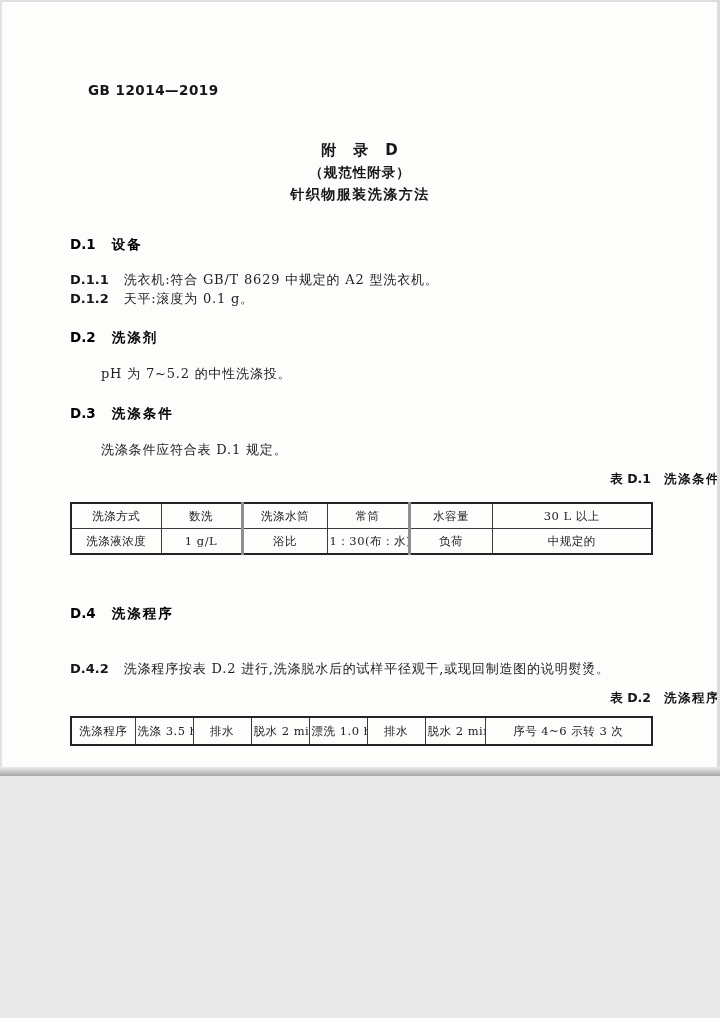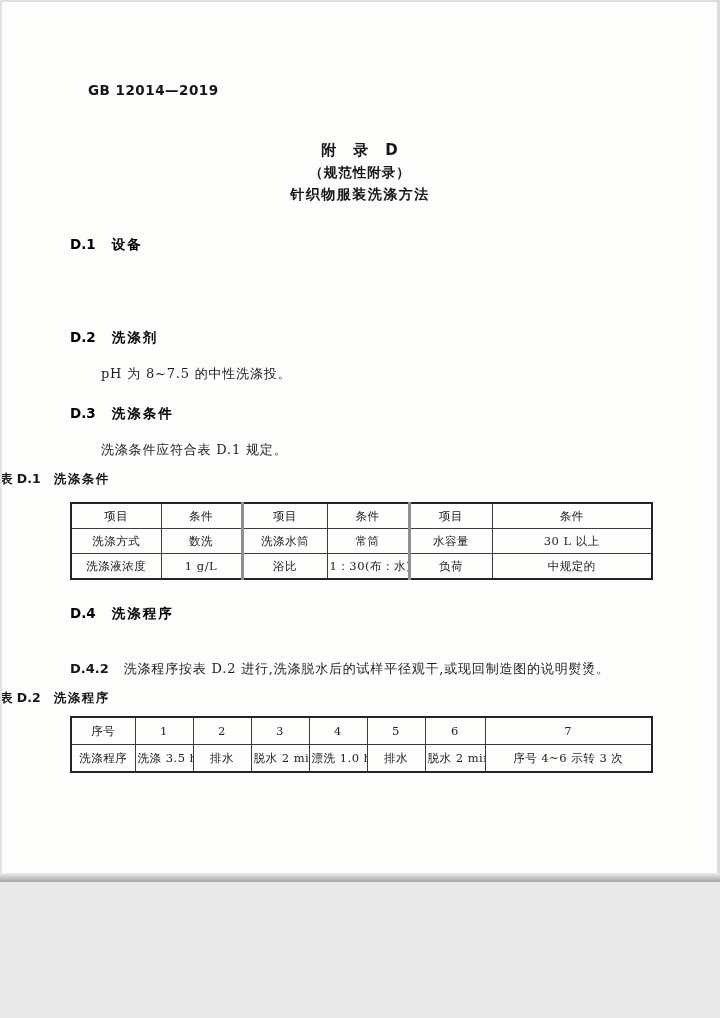--- a/index.html
+++ b/index.html
@@ -1,17 +1,17 @@
 <!DOCTYPE html>
 <html><head>
 <meta charset="utf-8">
 <style>
   html,body { margin:0; padding:0; background:#e9e9e9; }
   .page {
-    position:relative; width:720px; height:882px; margin:0 auto;
+    position:relative; width:720px; height:776px; margin:0 auto;
     background:#fdfdfc; overflow:hidden;
     font-family:"DejaVu Serif","Liberation Serif",serif; color:#1e1e1e;
   }
   
   .edge-top    { position:absolute; top:0; left:0; right:0; height:2px; background:#dedede; }
   .edge-left   { position:absolute; top:0; bottom:0; left:0; width:2px; background:#e3e3e3; }
   .edge-right  { position:absolute; top:0; bottom:0; right:0; width:3px; background:#dcdcdc; }
   .edge-bottom { position:absolute; bottom:0; left:0; right:0; height:9px;
                  background:linear-gradient(#ececec,#a6a6a6); }
 
@@ -40,21 +40,21 @@
 
   .clause { position:absolute; left:70px; font-size:13px; letter-spacing:0.8px; white-space:nowrap; }
   .clause .cid {
     font-family:"DejaVu Sans","Liberation Sans",sans-serif;
     font-weight:700; margin-right:15px; letter-spacing:0; color:#161616;
   }
 
   .para { position:absolute; left:101px; font-size:13px; letter-spacing:0.8px; white-space:nowrap; }
 
   .tbl-caption {
-    position:absolute; left:0; width:100%; text-align:left;
+    position:absolute; left:0; width:100%; text-align:right;
     font-family:"DejaVu Sans","Liberation Sans",sans-serif;
     font-weight:700; font-size:12.5px; color:#161616;
   }
   .tbl-caption .cap-label { margin-right:13px; }
   .tbl-caption .cap-title { letter-spacing:1.5px; }
 
   table.dtable {
     position:absolute; left:70px; width:581px;
     border-collapse:collapse; table-layout:fixed;
     font-family:"DejaVu Serif","Liberation Serif",serif;
@@ -78,52 +78,50 @@
 
   <div class="doc-header">GB 12014—2019</div>
 
   <div class="title-line title-l1">附　录　D</div>
   <div class="title-line title-l3">针织物服装洗涤方法</div>
   <div class="title-line title-l2">（规范性附录）</div>
 
   <div class="sec-heading" style="top:236px">
     <span class="sid">D.1</span><span class="stitle">设备</span>
   </div>
+  <div class="clause" style="top:271px">
+    <span class="cid">D.1.1</span><span>洗衣机:符合 GB/T 8629 中规定的 A2 型洗衣机。</span>
+  </div>
+  <div class="clause" style="top:290px">
+    <span class="cid">D.1.2</span><span>天平:滚度为 0.1 g。</span>
+  </div>
 
   <div class="sec-heading" style="top:329px">
     <span class="sid">D.2</span><span class="stitle">洗涤剂</span>
   </div>
-  <div class="para" style="top:365px">pH 为 8~7.5 的中性洗涤投。</div>
+  <div class="para" style="top:365px">pH 为 7~5.2 的中性洗涤投。</div>
 
   <div class="sec-heading" style="top:405px">
     <span class="sid">D.3</span><span class="stitle">洗涤条件</span>
   </div>
   <div class="para" style="top:441px">洗涤条件应符合表 D.1 规定。</div>
 
   <div class="tbl-caption" style="top:471px">
     <span class="cap-label">表 D.1</span><span class="cap-title">洗涤条件</span>
   </div>
   <table class="dtable" id="t1" style="top:502px">
     <colgroup>
       <col style="width:90px">
         <col style="width:81px">
         <col style="width:85px">
       <col style="width:82px">
         <col style="width:83px">
         <col style="width:160px">
     </colgroup>
     <tbody>
-        <tr>
-      <td>项目</td>
-      <td>条件</td>
-      <td class="sep">项目</td>
-      <td>条件</td>
-      <td class="sep">项目</td>
-      <td>条件</td>
-    </tr>
     <tr>
       <td>洗涤方式</td>
       <td>数洗</td>
       <td class="sep">洗涤水筒</td>
       <td>常筒</td>
       <td class="sep">水容量</td>
       <td>30 L 以上</td>
     </tr>
     <tr>
       <td>洗涤液浓度</td>
@@ -151,30 +149,20 @@
       <col style="width:64px">
         <col style="width:58px">
         <col style="width:58px">
         <col style="width:58px">
       <col style="width:58px">
         <col style="width:58px">
         <col style="width:60px">
         <col style="width:167px">
     </colgroup>
     <tbody>
-        <tr>
-      <td>序号</td>
-      <td>1</td>
-      <td>2</td>
-      <td>3</td>
-      <td>4</td>
-      <td>5</td>
-      <td>6</td>
-      <td>7</td>
-    </tr>
     <tr>
       <td>洗涤程序</td>
       <td>洗涤 3.5 h</td>
       <td>排水</td>
       <td>脱水 2 min</td>
       <td>漂洗 1.0 h</td>
       <td>排水</td>
       <td>脱水 2 min</td>
       <td>序号 4~6 示转 3 次</td>
     </tr>

